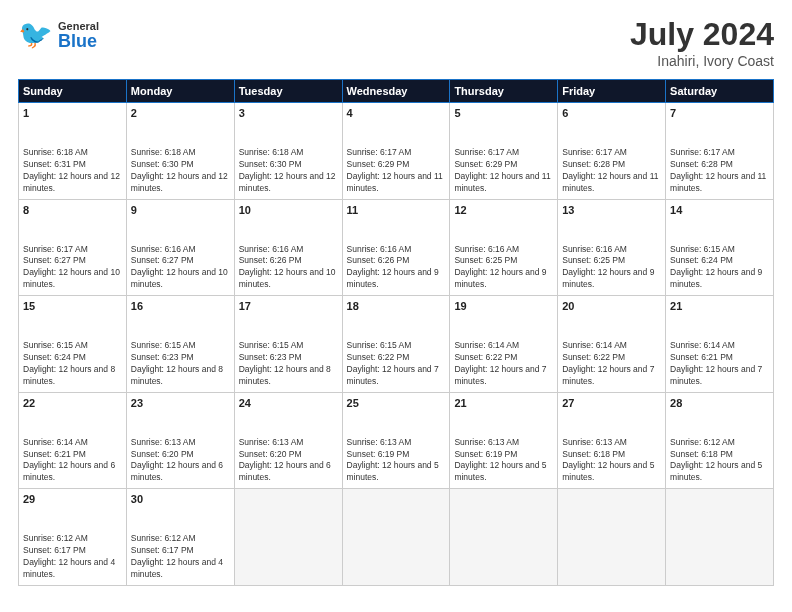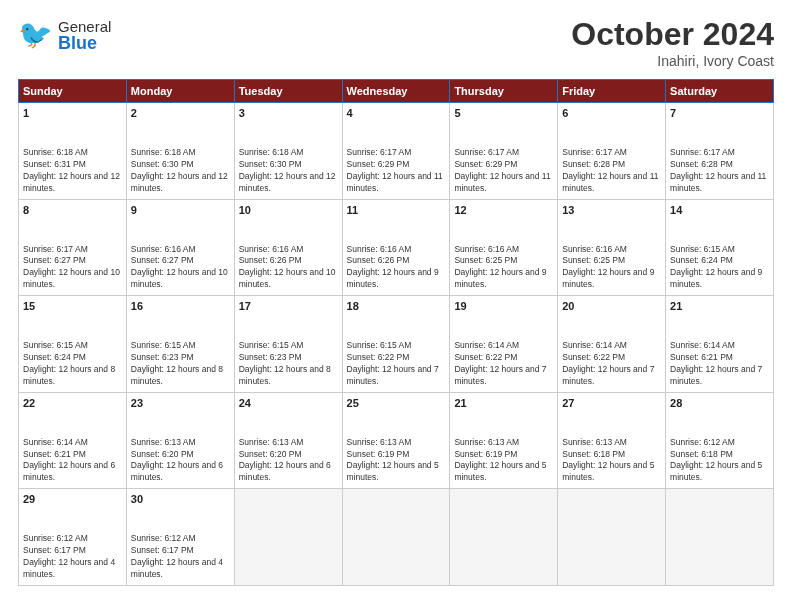--- a/index.html
+++ b/index.html
@@ -33,21 +33,21 @@
     .subtitle {
       font-size: 14px;
       color: #555;
     }
     .calendar {
       width: 100%;
       border-collapse: collapse;
       font-size: 9.5px;
     }
     .calendar th {
-      background: #7f1d1d;
+      background: #0f172a;
       color: #fff;
       padding: 5px 4px;
       text-align: left;
       font-size: 11px;
       font-weight: bold;
       border: 1px solid #1a73c8;
     }
     .calendar td {
       border: 1px solid #ccc;
       vertical-align: top;
@@ -76,22 +76,22 @@
       display: flex;
       align-items: center;
     }
     .logo-svg {
       margin-right: 2px;
     }
     .logo-words {
       line-height: 1;
     }
     .logo-general {
-      font-size: 15px;
-      font-weight: normal;
+      font-size: 11px;
+      font-weight: bold;
       color: #333;
       display: block;
     }
     .logo-blue {
       font-size: 18px;
       font-weight: bold;
       color: #1a73c8;
       display: block;
     }
   </style>
@@ -103,21 +103,21 @@
     <div class="logo-container">
       <svg class="logo-svg" width="38" height="38" viewBox="0 0 38 38">
         <text x="0" y="28" font-size="28" fill="#1a73c8">🐦</text>
       </svg>
       <div class="logo-words">
         <span class="logo-general">General</span>
         <span class="logo-blue">Blue</span>
       </div>
     </div>
     <div class="title-area">
-      <div class="month-title">October 2024</div>
+      <div class="month-title">July 2024</div>
       <div class="subtitle">Inahiri, Ivory Coast</div>
     </div>
   </div>
 
   <table class="calendar">
     <thead>
       <tr>
       <th>Sunday</th>
           <th>Monday</th>
           <th>Tuesday</th>

